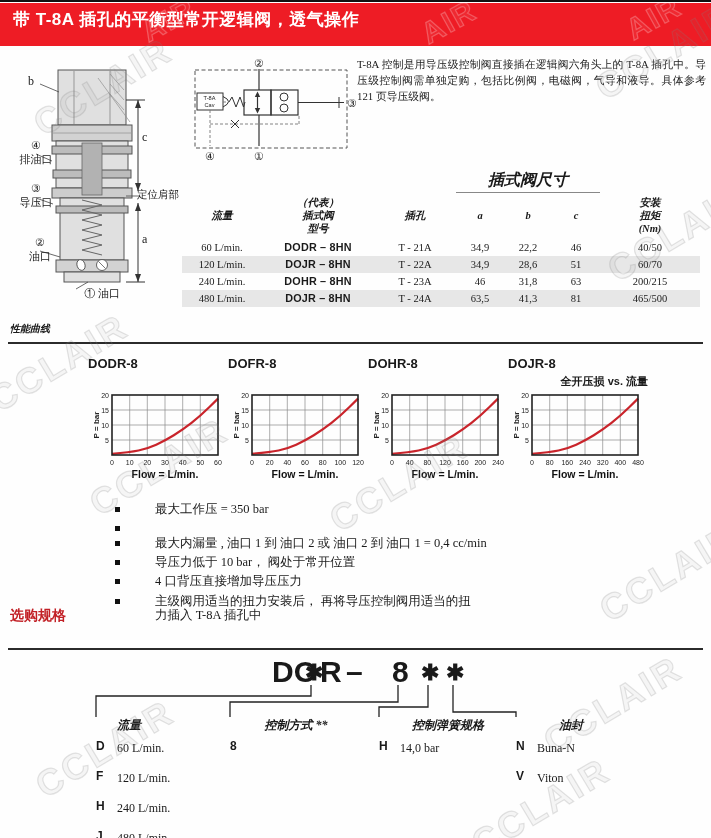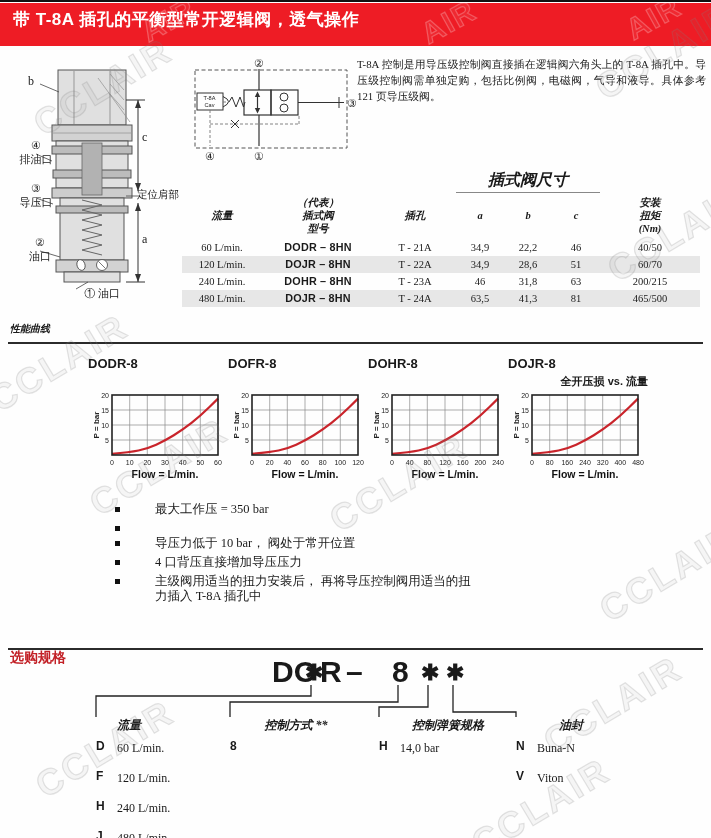--- a/index.html
+++ b/index.html
@@ -371,34 +371,38 @@
   <div class="abs notes">
       <div class="note">
         <span class="sq"></span>
         <span class="txt">最大工作压 = 350 bar</span>
       </div>
       <div class="note">
         <span class="sq"></span>
       </div>
       <div class="note">
         <span class="sq"></span>
+        <span class="txt">最大内漏量 , 油口 1 到 油口 2 或 油口 2 到 油口 1 = 0,4 cc/min</span>
+      </div>
+      <div class="note">
+        <span class="sq"></span>
         <span class="txt">导压力低于 10 bar， 阀处于常开位置</span>
       </div>
       <div class="note">
         <span class="sq"></span>
         <span class="txt">4 口背压直接增加导压压力</span>
       </div>
       <div class="note">
         <span class="sq"></span>
         <span class="txt">主级阀用适当的扭力安装后， 再将导压控制阀用适当的扭
 力插入 T-8A 插孔中</span>
       </div>
     </div>
 
-  <div class="abs sec-title red" style="left:10px;top:649px;font-family:Liberation Serif, serif;">选购规格</div>
+  <div class="abs sec-title red" style="left:10px;top:607px;font-family:Liberation Serif, serif;">选购规格</div>
   <div class="abs sec-rule" style="top:648px;"></div>
 
   <div class="abs code-line">
       <span class="code-part">DO</span>
       <span class="code-part star">✱</span>
       <span class="code-part">R</span>
       <span class="code-part">–</span>
       <span class="code-part">8</span>
       <span class="code-part star">✱</span>
       <span class="code-part star">✱</span>

